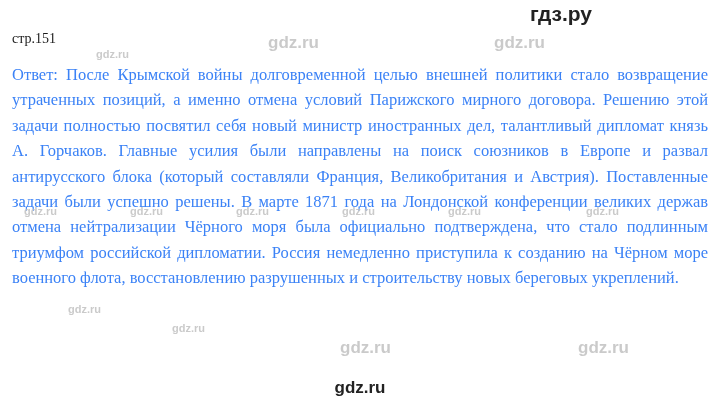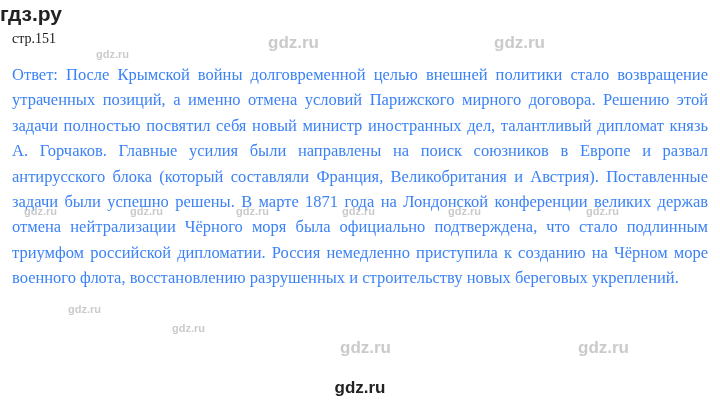--- a/index.html
+++ b/index.html
@@ -19,21 +19,21 @@
     width: 720px;
     height: 405px;
     box-sizing: border-box;
   }
   
   .header-logo {
     position: absolute;
     top: 2px;
     left: 0;
     width: 592px;
-    text-align: left;
+    text-align: right;
     font-family: "Liberation Sans", sans-serif;
     font-size: 21px;
     font-weight: bold;
     color: #222222;
     letter-spacing: 0px;
   }
   
   .page-number {
     position: absolute;
     top: 31px;

